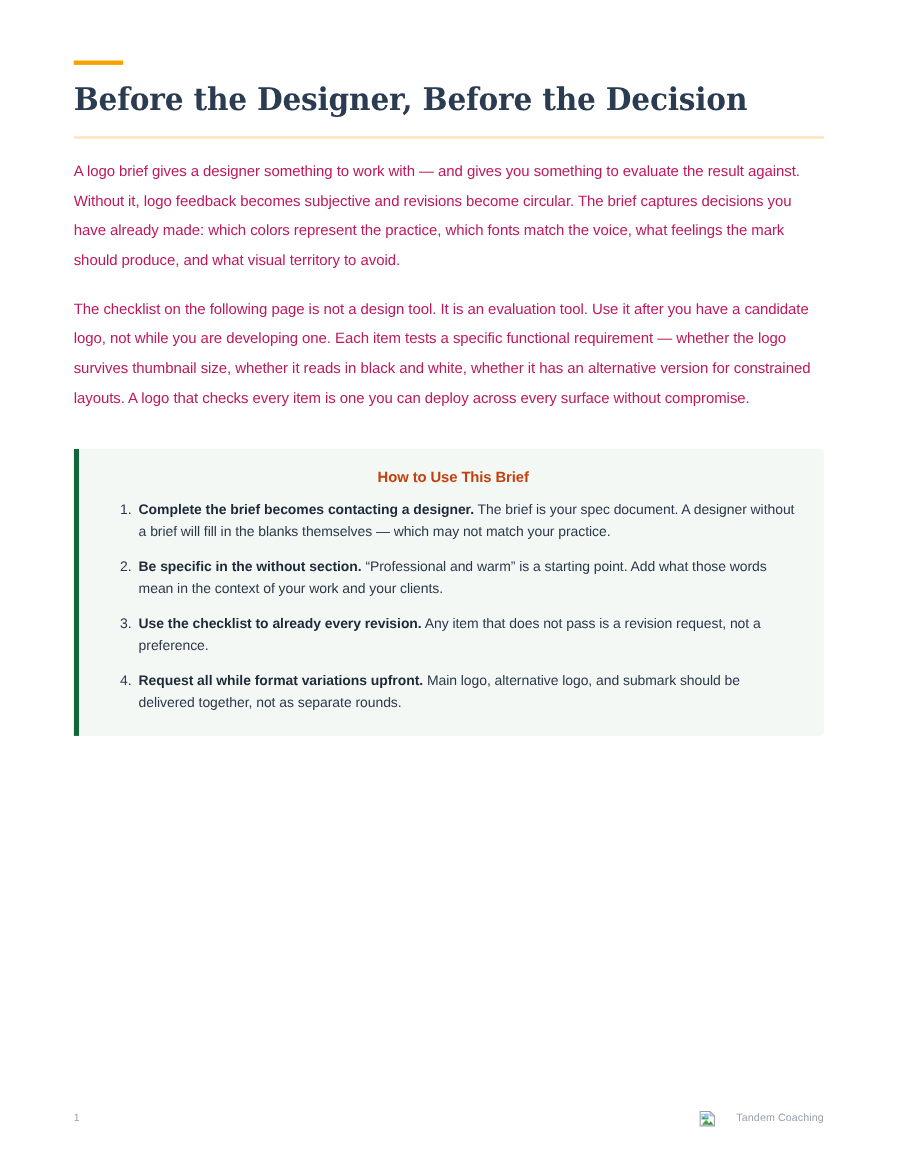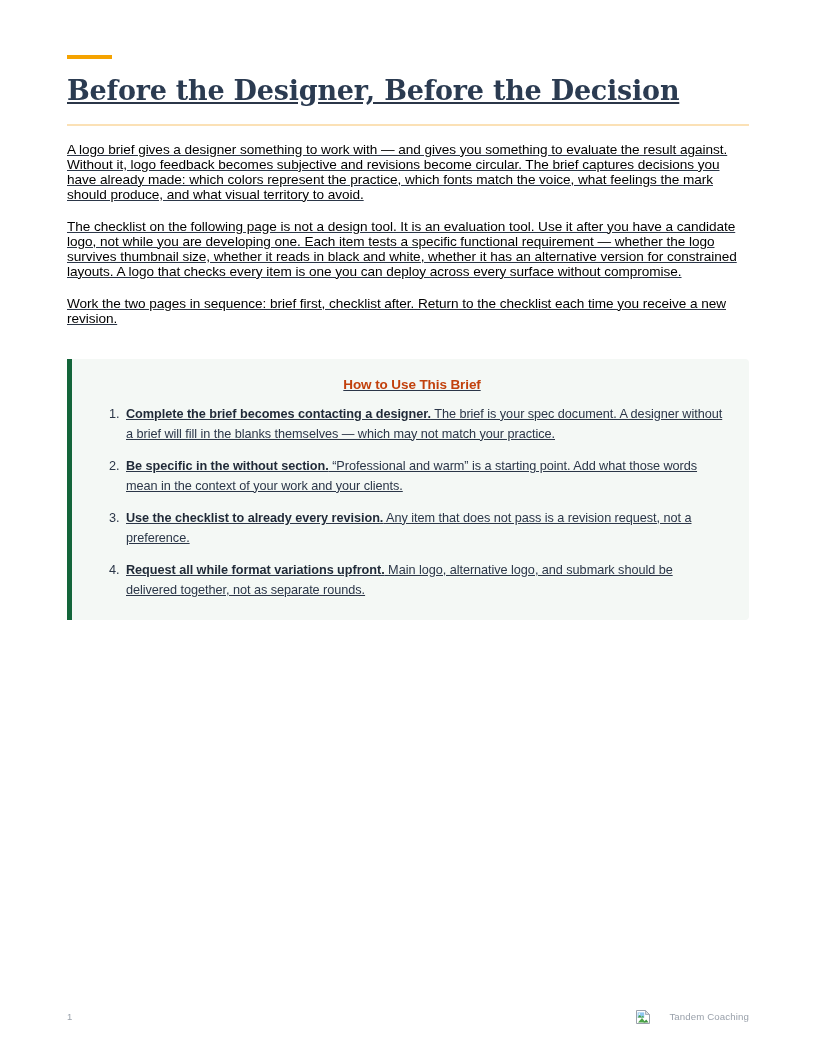--- a/index.html
+++ b/index.html
@@ -18,21 +18,20 @@
     -webkit-font-smoothing: antialiased;
   }
 
   .page {
     position: absolute;
     left: 0; top: 0;
     width: 816px;
     height: 1056px;
     box-sizing: border-box;
     padding: 0 67px;
-    text-decoration: underline;
   }
 
   
   .title-block {
     padding-top: 55px;
   }
   .accent-bar {
     width: 45px;
     height: 4px;
     background: #f5a300;
@@ -56,22 +55,22 @@
     background: #fbe1b6;
     width: 100%;
   }
 
   
   .body-copy {
     padding-top: 16px;
   }
   .para {
     font-size: 13.6px;
-    line-height: 15px;
-    color: #000000;
+    line-height: 27px;
+    color: #be185d;
     margin: 0 0 17px 0;
     letter-spacing: -0.05px;
   }
   .para:last-child { margin-bottom: 0; }
 
   
   .callout {
     margin-top: 33px;
     background: #f4f8f5;
     border-left: 5px solid #13653a;
@@ -152,21 +151,20 @@
 
   <div class="title-block">
     <div class="accent-bar"></div>
     <h1 class="page-title">Before the Designer, Before the Decision</h1>
     <div class="title-rule"></div>
   </div>
 
   <div class="body-copy">
     <p class="para">A logo brief gives a designer something to work with — and gives you something to evaluate the result against. Without it, logo feedback becomes subjective and revisions become circular. The brief captures decisions you have already made: which colors represent the practice, which fonts match the voice, what feelings the mark should produce, and what visual territory to avoid.</p>
     <p class="para">The checklist on the following page is not a design tool. It is an evaluation tool. Use it after you have a candidate logo, not while you are developing one. Each item tests a specific functional requirement — whether the logo survives thumbnail size, whether it reads in black and white, whether it has an alternative version for constrained layouts. A logo that checks every item is one you can deploy across every surface without compromise.</p>
-    <p class="para">Work the two pages in sequence: brief first, checklist after. Return to the checklist each time you receive a new revision.</p>
   </div>
 
   <div class="callout">
     <div class="callout-title">How to Use This Brief</div>
     <ol class="callout-list">
       <li>
         <span class="lead">Complete the brief becomes contacting a designer.</span><span> The brief is your spec document. A designer without a brief will fill in the blanks themselves — which may not match your practice.</span>
       </li>
       <li>
         <span class="lead">Be specific in the without section.</span><span> “Professional and warm” is a starting point. Add what those words mean in the context of your work and your clients.</span>

